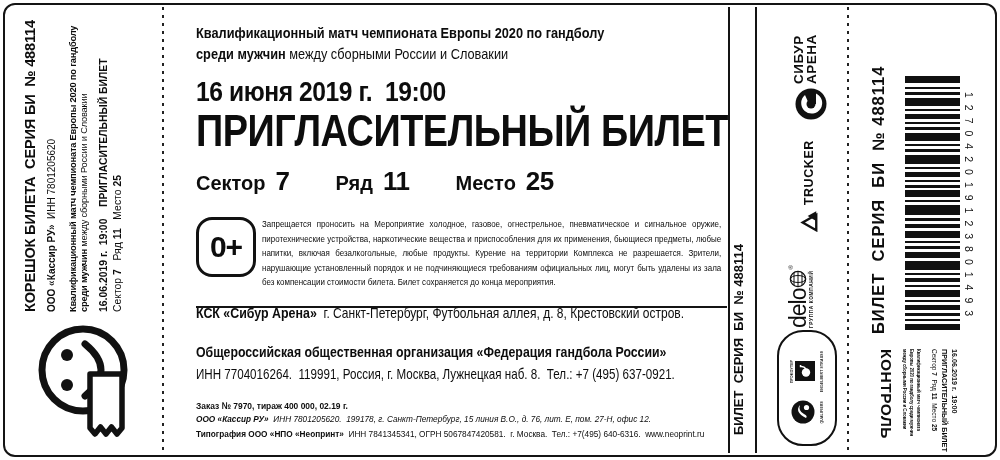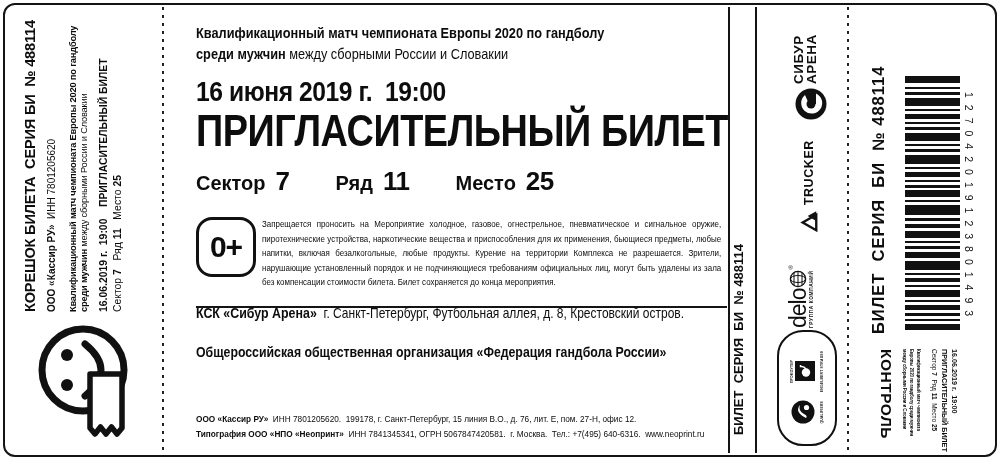--- a/index.html
+++ b/index.html
@@ -86,22 +86,28 @@
   <div class="abs rules" style="left:262px;top:217px;">Запрещается проносить на Мероприятие холодное, газовое, огнестрельное, пневматическое и сигнальное оружие, пиротехнические устройства, наркотические вещества и приспособления для их применения, бьющиеся предметы, любые напитки, включая безалкогольные, любые продукты. Курение на территории Комплекса не разрешается. Зрители, нарушающие установленный порядок и не подчиняющиеся требованиям официальных лиц, могут быть удалены из зала без компенсации стоимости билета. Билет сохраняется до конца мероприятия.</div>
 
   <div class="abs" style="left:196px;top:306px;width:531px;height:1.5px;background:#141414;"></div>
 
   <div class="abs" style="left:196px;top:304px;">
     <span class="cx" style="transform:scaleX(0.8);white-space:nowrap;"><b style="font-size:15.5px;">КСК «Сибур Арена»</b><span class="pre" style="font-size:15px;">  г. Санкт-Петербург, Футбольная аллея, д. 8, Крестовский остров.</span></span>
   </div>
   <div class="abs" style="left:196px;top:343px;text-align:right;">
     <span class="cx" style="font-size:15px;font-weight:700;transform:scaleX(0.82);white-space:nowrap;">Общероссийская общественная организация «Федерация гандбола России»</span>
   </div>
-
-  <div class="abs" style="left:196px;top:408px;">
+  <div class="abs" style="left:196px;top:365px;">
+    <span class="cx pre" style="font-size:14.5px;transform:scaleX(0.8);">ИНН 7704016264.  119991, Россия, г. Москва, Лужнецкая наб. 8.  Тел.: +7 (495) 637-0921.</span>
+  </div>
+
+  <div class="abs" style="left:196px;top:395px;">
+    <span class="cx" style="font-size:9.4px;font-weight:700;transform:scaleX(0.9);white-space:pre;">Заказ № 7970, тираж 400 000, 02.19 г.</span>
+  </div>
+  <div class="abs" style="left:196px;top:408px;font-style:italic;">
     <span class="cx pre" style="font-size:9.4px;transform:scaleX(0.88);"><b>ООО «Кассир РУ»</b><span>  ИНН 7801205620.  199178, г. Санкт-Петербург, 15 линия В.О., д. 76, лит. Е, пом. 27-Н, офис 12.</span></span>
   </div>
   <div class="abs" style="left:196px;top:423px;">
     <span class="cx pre" style="font-size:9.4px;transform:scaleX(0.88);"><b>Типография ООО «НПО «Неопринт»</b><span>  ИНН 7841345341, ОГРН 5067847420581.  г. Москва.  Тел.: +7(495) 640-6316.  www.neoprint.ru</span></span>
   </div>
 
   <div class="vline" style="left:728px;"></div>
   <div class="vline" style="left:755px;"></div>
 
   <div class="v" style="left:731px;top:233px;width:25px;height:202px;">

